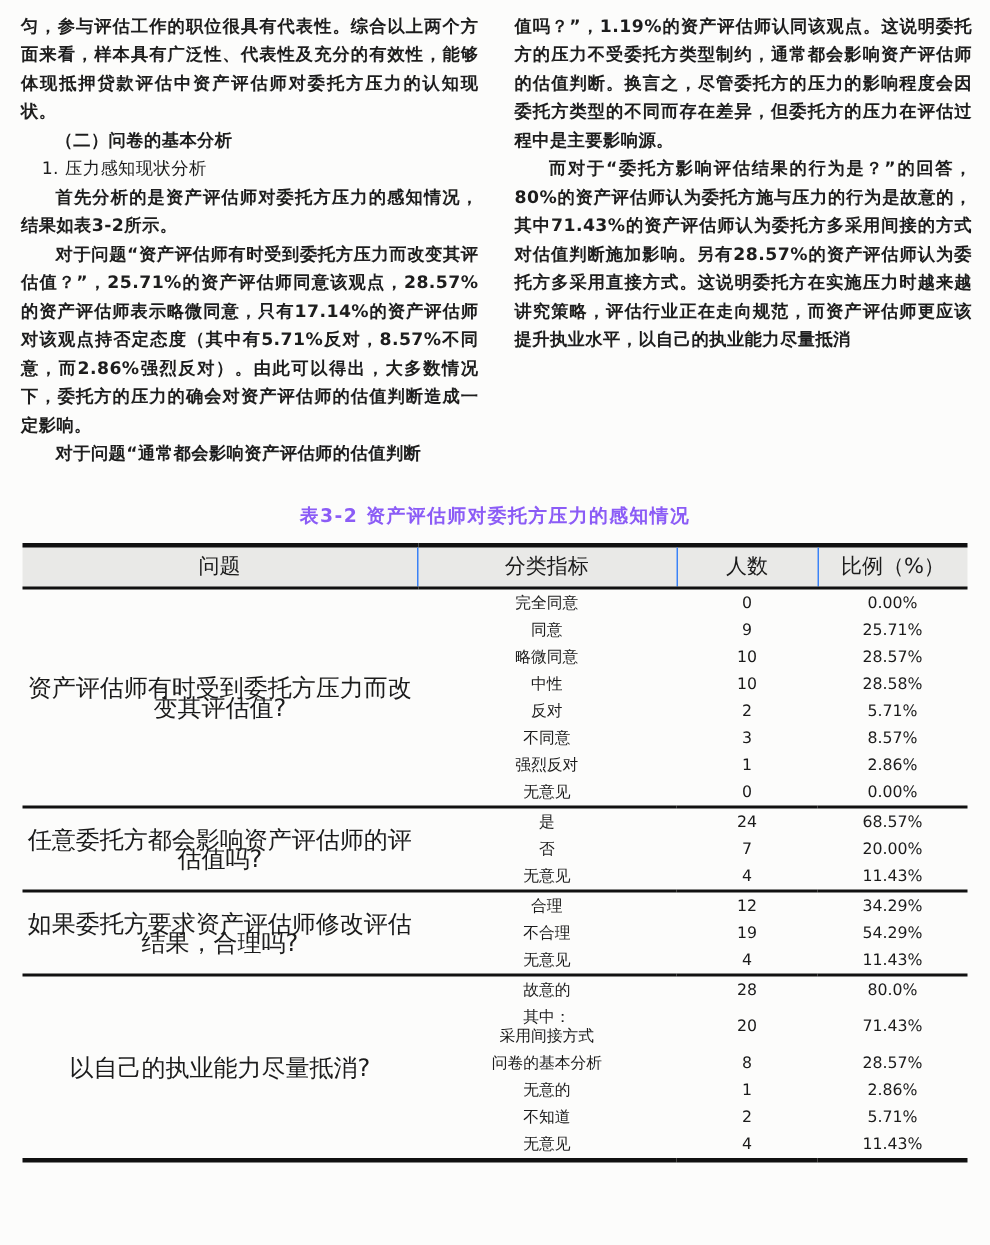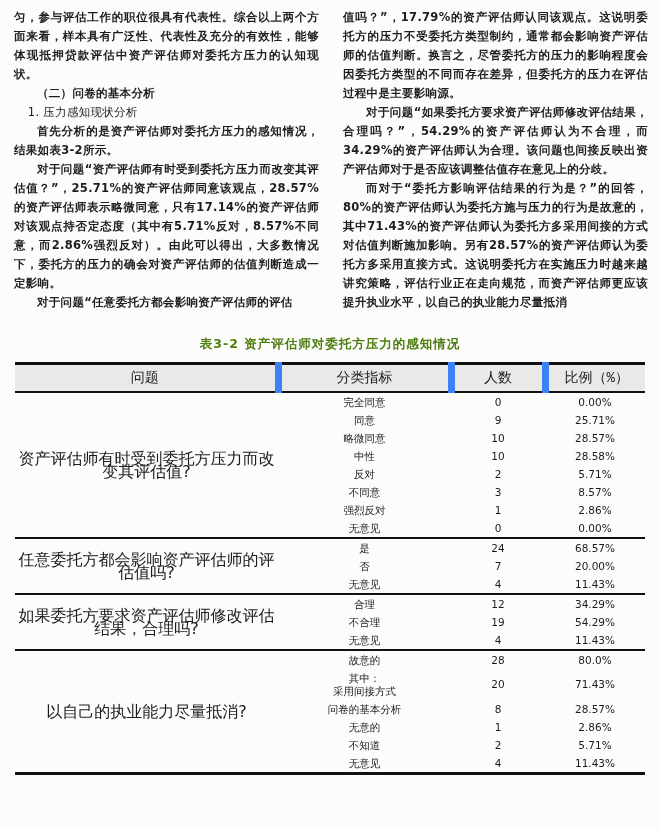--- a/index.html
+++ b/index.html
@@ -38,41 +38,41 @@
   .p-indent{text-indent:2em;}
   .p-cont{text-indent:0;}
   .h-sub{text-indent:2em;font-weight:bold;}
   .h-num{text-indent:1.2em;font-weight:normal;}
   
   .table-title{
     margin-top:24px;
     text-align:center;
     font-size:12.5px;
     font-weight:bold;
-    color:#4d7c0f;
+    color:#8b5cf6;
     letter-spacing:1px;
   }
   table.survey{
     width:630px;
     margin:9px auto 0 auto;
     border-collapse:collapse;
     table-layout:fixed;
     font-size:10.5px;
     color:#1b1b1b;
   }
   table.survey th{
     background:#e9e9e7;
     font-weight:normal;
     font-size:14px;
     padding:4px 2px;
     border-top:3px solid #111;
     border-bottom:2.5px solid #111;
     text-align:center;
   }
-  table.survey th + th{border-left:7px solid #3b82f6;font-family:Liberation Mono, monospace;}
+  table.survey th + th{border-left:1px solid #3b82f6;}
   table.survey td{
     padding:2.5px 2px;
     line-height:13px;
     height:13px;
     text-align:center;
     vertical-align:middle;
   }
   tr.group-top td{border-top:2.5px solid #111;}
   tr.table-end td{border-bottom:0;}
   table.survey{border-bottom:3px solid #111;}
@@ -90,25 +90,24 @@
 
 <div class="page">
 
   <div class="columns">
     <div class="col">
       <p class="p-cont">匀，参与评估工作的职位很具有代表性。综合以上两个方面来看，样本具有广泛性、代表性及充分的有效性，能够体现抵押贷款评估中资产评估师对委托方压力的认知现状。</p>
       <p class="h-sub">（二）问卷的基本分析</p>
       <p class="h-num">1. 压力感知现状分析</p>
       <p class="p-indent">首先分析的是资产评估师对委托方压力的感知情况，结果如表3-2所示。</p>
       <p class="p-indent">对于问题“资产评估师有时受到委托方压力而改变其评估值？”，25.71%的资产评估师同意该观点，28.57%的资产评估师表示略微同意，只有17.14%的资产评估师对该观点持否定态度（其中有5.71%反对，8.57%不同意，而2.86%强烈反对）。由此可以得出，大多数情况下，委托方的压力的确会对资产评估师的估值判断造成一定影响。</p>
-      <p class="p-indent">对于问题“任意委托方都会影响资产评估师的评估</p>
+      <p class="p-indent">对于问题“通常都会影响资产评估师的估值判断</p>
     </div>
     <div class="col">
-      <p class="p-cont">值吗？”，17.79%的资产评估师认同该观点。这说明委托方的压力不受委托方类型制约，通常都会影响资产评估师的估值判断。换言之，尽管委托方的压力的影响程度会因委托方类型的不同而存在差异，但委托方的压力在评估过程中是主要影响源。</p>
-      <p class="p-indent">对于问题“如果委托方要求资产评估师修改评估结果，合理吗？”，54.29%的资产评估师认为不合理，而34.29%的资产评估师认为合理。该问题也间接反映出资产评估师对于是否应该调整估值存在意见上的分歧。</p>
+      <p class="p-cont">值吗？”，1.19%的资产评估师认同该观点。这说明委托方的压力不受委托方类型制约，通常都会影响资产评估师的估值判断。换言之，尽管委托方的压力的影响程度会因委托方类型的不同而存在差异，但委托方的压力在评估过程中是主要影响源。</p>
       <p class="p-indent">而对于“委托方影响评估结果的行为是？”的回答，80%的资产评估师认为委托方施与压力的行为是故意的，其中71.43%的资产评估师认为委托方多采用间接的方式对估值判断施加影响。另有28.57%的资产评估师认为委托方多采用直接方式。这说明委托方在实施压力时越来越讲究策略，评估行业正在走向规范，而资产评估师更应该提升执业水平，以自己的执业能力尽量抵消</p>
     </div>
   </div>
 
   <div class="table-title">表3-2 资产评估师对委托方压力的感知情况</div>
 
   <table class="survey">
     <colgroup>
       <col style="width:263px">
         <col style="width:173px">

